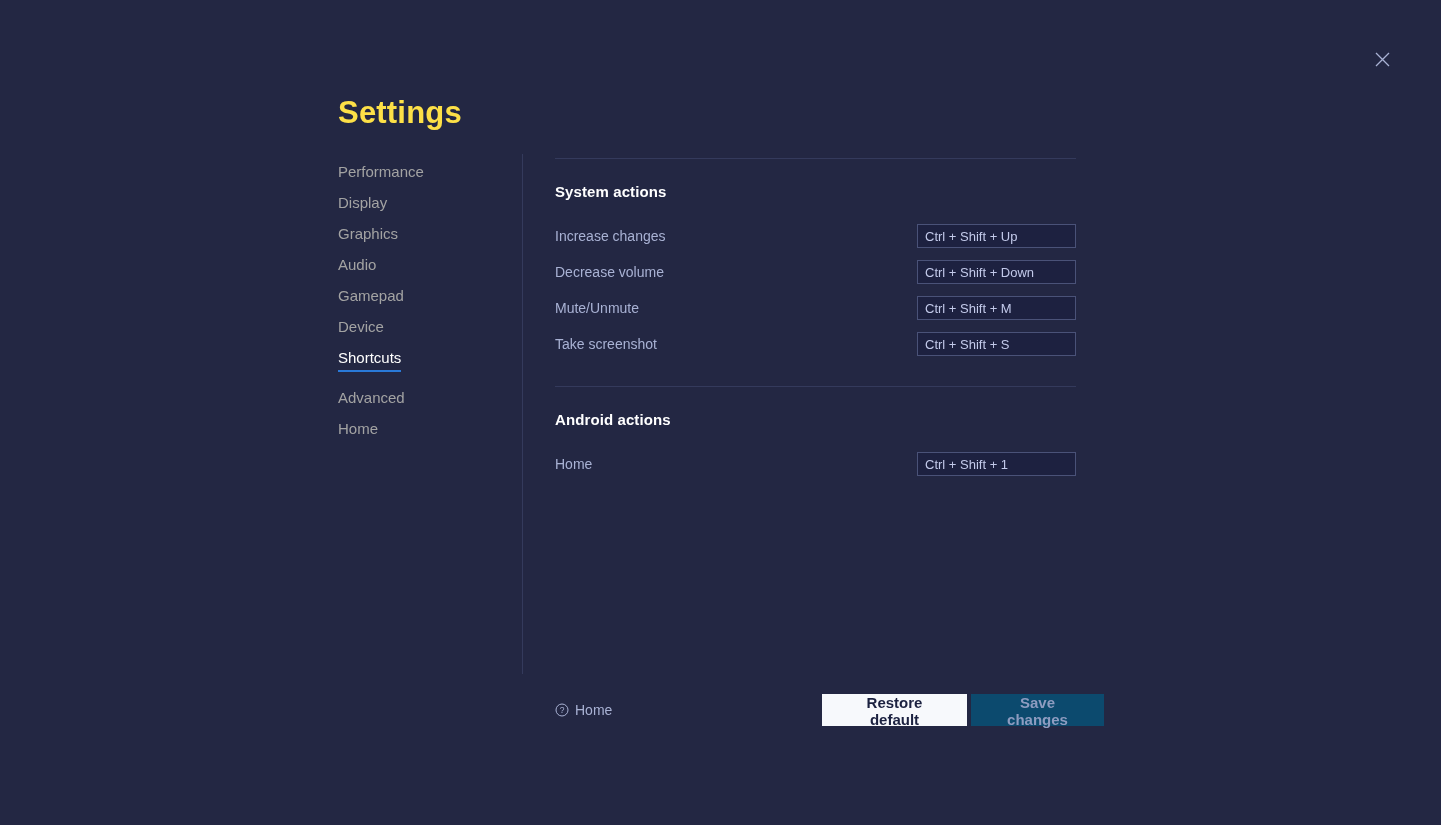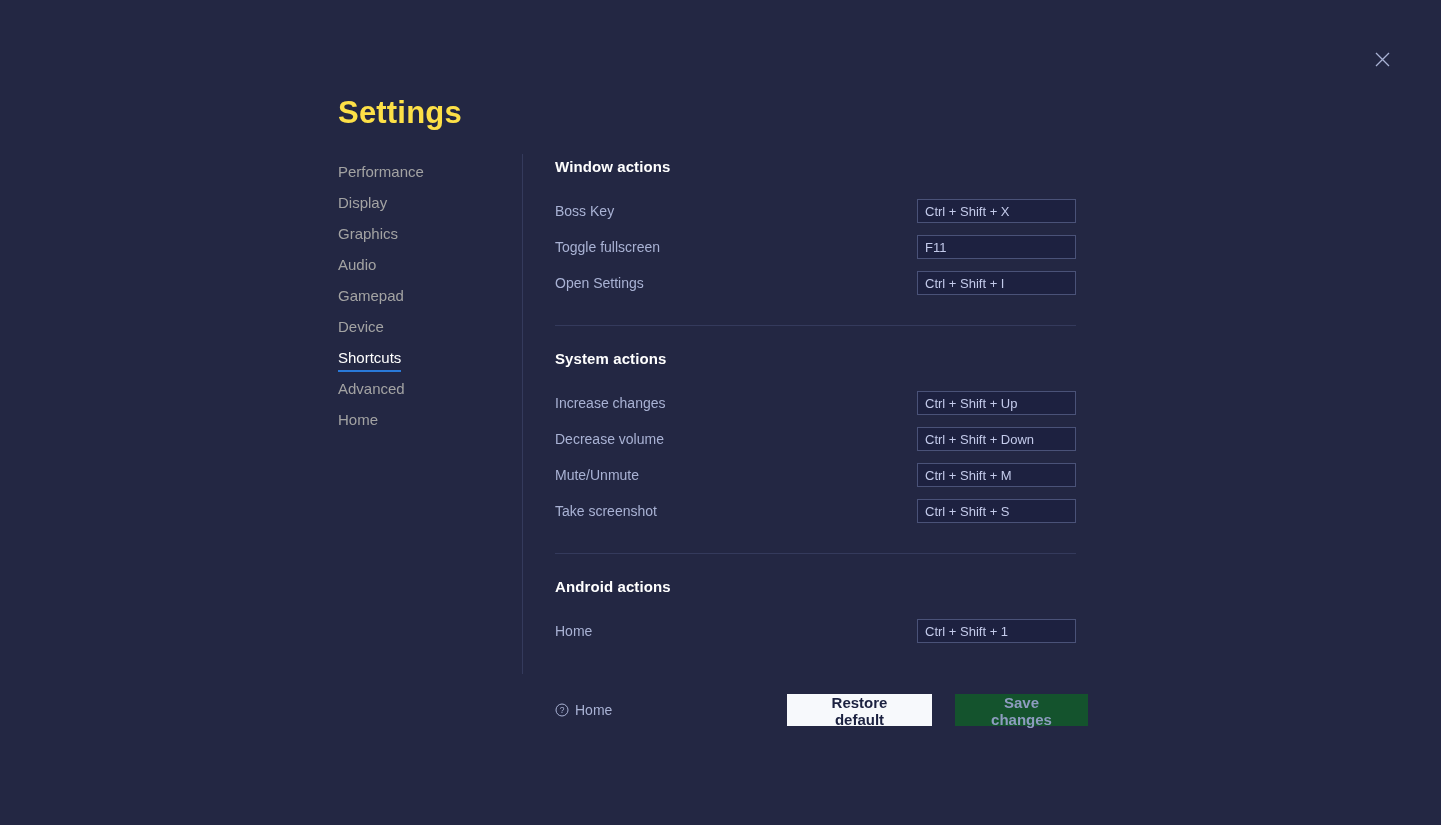--- a/index.html
+++ b/index.html
@@ -71,21 +71,21 @@
     display: inline-block;
     width: auto;
     clear: both;
   }
   .nav-row { display: block; margin-bottom: 0; }
 
   .nav-item.active {
     color: #ffffff;
     border-bottom: 2px solid #2979d8;
     padding-bottom: 3px;
-    margin-bottom: 7px;
+    margin-bottom: 16px;
   }
 
   
   #settings-content {
     flex: 1;
     padding-left: 32px;
     padding-top: 4px;
     height: 520px;
     overflow: hidden;
     position: relative;
@@ -155,43 +155,43 @@
     font-size: 14px;
     color: #a9b2d4;
     cursor: pointer;
     margin-left: 217px;
   }
   #help-icon { display: block; }
 
   #footer-actions {
     margin-left: auto;
     display: flex;
-    gap: 23px;
-    margin-right: 16px;
+    gap: 4px;
+    margin-right: 0;
   }
 
   .btn {
     height: 32px;
     border: none;
     font-size: 15px;
     font-family: "Liberation Sans", sans-serif;
     cursor: pointer;
     border-radius: 0;
     padding: 0 18px;
   }
 
   #restore-default-button {
     background: #f7f9fc;
     color: #1b2140;
     font-weight: bold;
     width: 145px;
   }
 
   #save-changes-button {
-    background: #14532d;
+    background: #0c4a6e;
     color: #8e9cc0;
     font-weight: bold;
     width: 133px;
     cursor: default;
   }
 </style>
 </head>
 <body>
 
 <div id="close-button">
@@ -212,35 +212,20 @@
         <div class="nav-row"><div class="nav-item">Graphics</div></div>
         <div class="nav-row"><div class="nav-item">Audio</div></div>
         <div class="nav-row"><div class="nav-item">Gamepad</div></div>
         <div class="nav-row"><div class="nav-item">Device</div></div>
         <div class="nav-row"><div class="nav-item active">Shortcuts</div></div>
         <div class="nav-row"><div class="nav-item">Advanced</div></div>
         <div class="nav-row"><div class="nav-item">Home</div></div>
       </div>
 
     <div id="settings-content">
-        <div class="section">
-          <div class="section-title">Window actions</div>
-          <div class="shortcut-row">
-            <div class="shortcut-label">Boss Key</div>
-            <input class="shortcut-input" type="text" readonly="" value="Ctrl + Shift + X" style="">
-          </div>
-          <div class="shortcut-row">
-            <div class="shortcut-label">Toggle fullscreen</div>
-            <input class="shortcut-input" type="text" readonly="" value="F11" style="">
-          </div>
-          <div class="shortcut-row">
-            <div class="shortcut-label">Open Settings</div>
-            <input class="shortcut-input" type="text" readonly="" value="Ctrl + Shift + I" style="">
-          </div>
-        </div>
         <div class="section">
           <div class="section-divider"></div>
           <div class="section-title">System actions</div>
           <div class="shortcut-row">
             <div class="shortcut-label">Increase changes</div>
             <input class="shortcut-input" type="text" readonly="" value="Ctrl + Shift + Up" style="">
           </div>
           <div class="shortcut-row">
             <div class="shortcut-label">Decrease volume</div>
             <input class="shortcut-input" type="text" readonly="" value="Ctrl + Shift + Down" style="">

